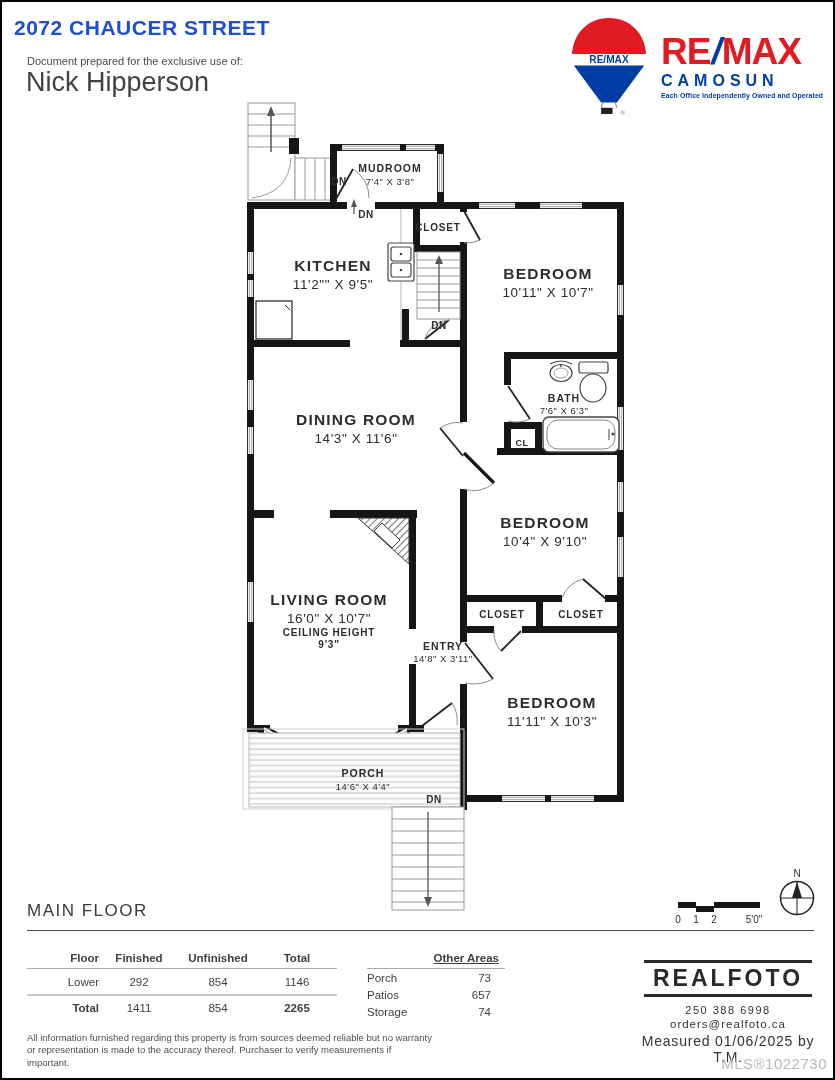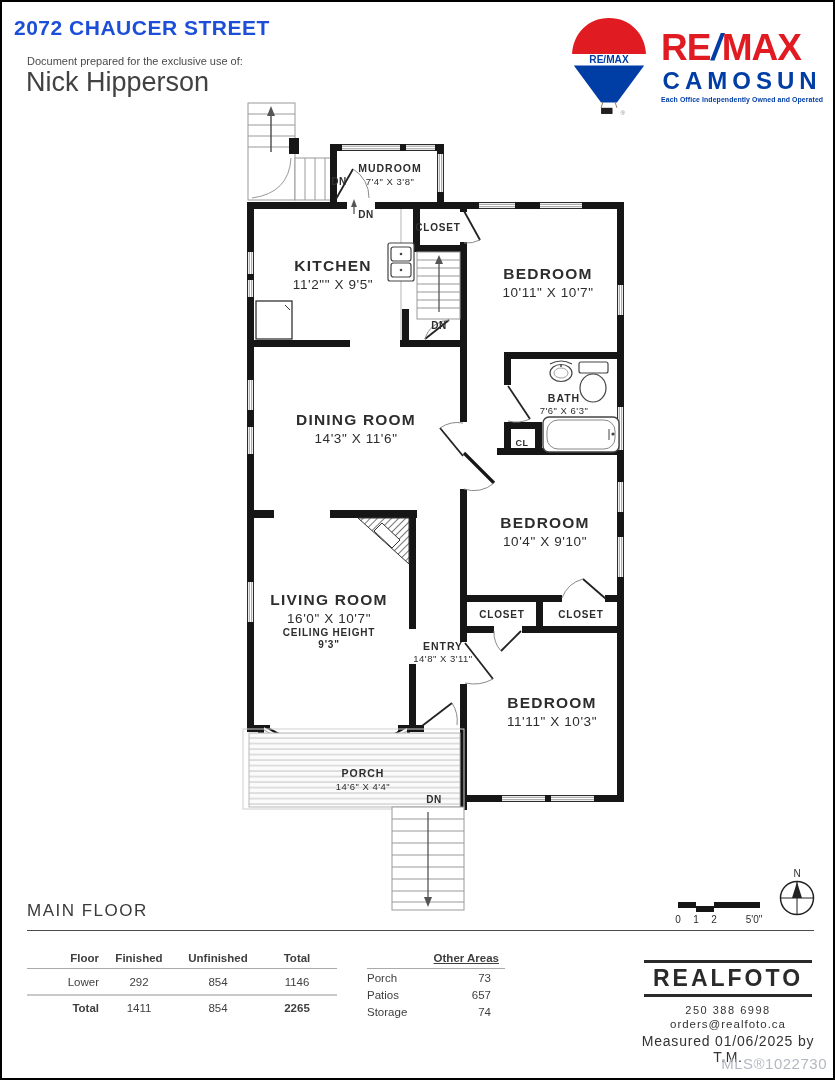--- a/index.html
+++ b/index.html
@@ -11,21 +11,21 @@
   
   .hdr-title { position:absolute; left:12px; top:14px; font-size:21px; font-weight:800;
                letter-spacing:.5px; color:#1d4ed8; }
   .hdr-sub   { position:absolute; left:25px; top:53px; font-size:11px; color:#4a4a4a; }
   .hdr-name  { position:absolute; left:24px; top:65px; font-size:27px; font-weight:400; color:#424242; }
   
   .logo { position:absolute; left:563px; top:12px; width:262px; display:flex; align-items:center; gap:8px; }
   .logo-text { display:flex; flex-direction:column; line-height:1; }
   .wordmark { font-size:37px; font-weight:800; letter-spacing:-1px; color:#E11B22; white-space:nowrap; }
   .wordmark .slash { color:#003DA5; font-style:italic; font-weight:800; padding:0 1px; }
-  .officename { font-size:24px; font-weight:700; letter-spacing:5px; color:#003DA5; margin-top:3px;text-align:center; }
+  .officename { font-size:16px; font-weight:700; letter-spacing:5px; color:#003DA5; margin-top:3px; }
   .tagline { font-size:6.9px; font-weight:700; color:#003DA5; margin-top:4px; letter-spacing:.1px; }
   
   svg.plan { position:absolute; left:0; top:0; }
   svg.plan text { font-family:"Liberation Sans", sans-serif; fill:#2d2d2d; text-anchor:middle; }
   .rname { font-size:15.5px; font-weight:600; letter-spacing:1.2px; }
   .rdim  { font-size:13.5px; font-weight:500; letter-spacing:.6px; }
   .sname { font-size:10.5px; font-weight:600; letter-spacing:1px; }
   .sdim  { font-size:9.5px;  font-weight:500; letter-spacing:.5px; }
   .tiny  { font-size:10px;   font-weight:600; letter-spacing:.8px; }
   .clbl  { font-size:9px;    font-weight:600; letter-spacing:.5px; }
@@ -427,20 +427,21 @@
           <td class="o-val">657</td>
         </tr>
         <tr>
           <td class="o-label">Storage</td>
           <td class="o-val">74</td>
         </tr>
       </tbody>
     </table>
   </div>
 
+  <div class="disclaimer">All information furnished regarding this property is from sources deemed reliable but no warranty or representation is made to the accuracy thereof. Purchaser to verify measurements if important.</div>
 
   <div class="realfoto">
     <div class="rf-bar"></div>
     <div class="rf-logo">REALFOTO</div>
     <div class="rf-bar"></div>
     <div class="rf-phone">250 388 6998</div>
     <div class="rf-email">orders@realfoto.ca</div>
     <div class="rf-measured">
       <span>Measured</span>
       <span>01/06/2025</span>

